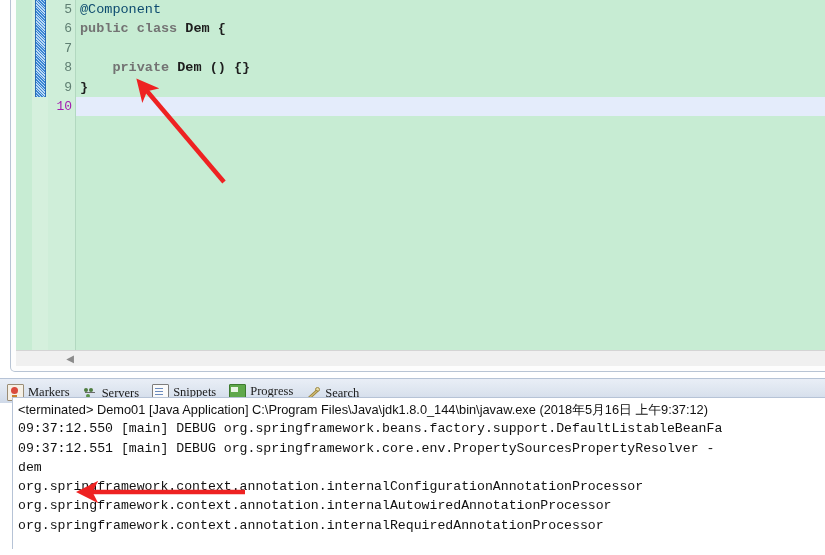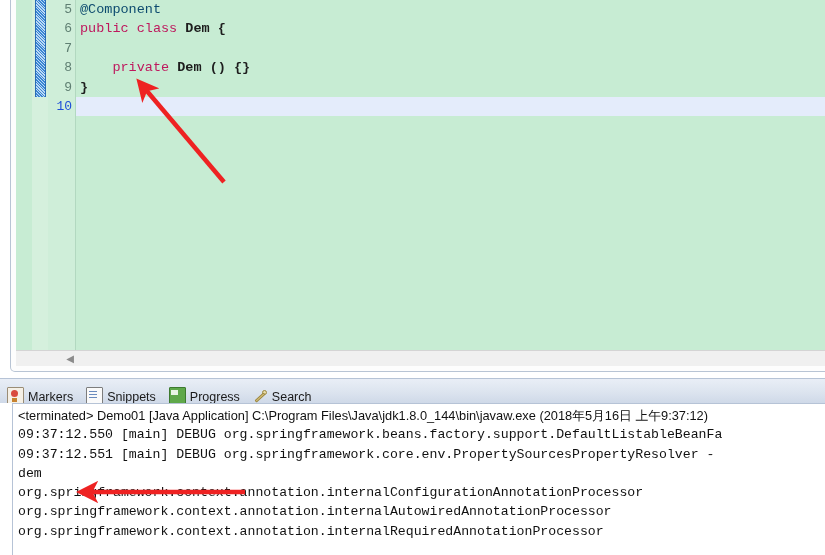--- a/index.html
+++ b/index.html
@@ -82,21 +82,21 @@
     text-align: right;
     box-sizing: border-box;
     padding-right: 3px;
   }
   .gutter .ln {
     height: 19.4px;
     line-height: 19.4px;
     display: block;
   }
   .gutter .ln.cur {
-    color: #1d4ed8;
+    color: #a21caf;
   }
   .gutter-sep {
     position: absolute;
     left: 59px; top: 0;
     width: 1px;
     height: 350px;
     background: #b2d8c0;
   }
   .code-area {
     position: absolute;
@@ -111,21 +111,21 @@
     height: 19.4px;
     line-height: 19.4px;
     white-space: pre;
     padding-left: 4px;
     color: #1d1d1d;
   }
   .code-line.current {
     background: #e4ecfb;
     width: 765px;
   }
-  .kw { color: #be185d; font-weight: normal; }
+  .kw { color: #737373; font-weight: bold; }
   .anno { color: #0c4a6e; }
   .plain { color: #1d1d1d; font-weight: bold; }
 
   .editor-hscroll {
     position: absolute;
     left: 16px; top: 350px;
     width: 815px;
     height: 16px;
     background: #f0f0f0;
     border-top: 1px solid #d4d4d4;
@@ -155,28 +155,29 @@
     width: 825px;
     height: 25px;
     background: linear-gradient(to bottom, #e9eef6 0%, #dce4ef 55%, #cfd9e8 100%);
     border-top: 1px solid #b6c3d6;
     box-sizing: border-box;
     white-space: nowrap;
     overflow: hidden;
   }
   .tab {
     display: inline-flex;
-    align-items: flex-end;
+    align-items: center;
     height: 25px;
     padding: 0 6px 0 7px;
     font-size: 12.5px;
     color: #1b1b1b;
     gap: 4px;
     position: relative;
     box-sizing: border-box;
+    font-family: Liberation Serif, serif;
   }
   .tab.active {
     background: #ffffff;
     border-top: 2px solid #5a8bd0;
     border-left: 1px solid #b6c3d6;
     border-right: 1px solid #b6c3d6;
     border-radius: 3px 3px 0 0;
   }
   .tab .tico { width: 15px; height: 15px; display: inline-block; position: relative; flex: 0 0 15px; }
   .tab .close-x { font-size: 11px; color: #4a4a4a; margin-left: 3px; }
@@ -266,21 +267,21 @@
   .ico-search:before {
     content: ""; position: absolute; left: 9px; top: 1px;
     width: 5px; height: 5px; border-radius: 50%;
     background: #e8dca8; border: 1px solid #9c8842;
     box-sizing: border-box;
   }
 
   
   .console-body {
     position: absolute;
-    left: 12px; top: 25px;
+    left: 12px; top: 19px;
     width: 813px;
     height: 152px;
     background: #ffffff;
     border: 1px solid #b6c3d6;
     border-right: none;
     border-bottom: none;
     box-sizing: border-box;
     overflow: hidden;
   }
   .console-text {
@@ -345,20 +346,23 @@
 
     <div class="editor-hscroll">
       <span class="hs-arrow-left">◀</span>
     </div>
   </div>
 
   <div class="bottom-panel">
     <div class="tabbar" id="tabbar"><div class="tab">
           <span class="tico ico-marker"></span>
           <span>Markers</span>
+        </div><div class="tab">
+          <span class="tico ico-servers"></span>
+          <span>Servers</span>
         </div><div class="tab">
           <span class="tico ico-snip"></span>
           <span>Snippets</span>
         </div><div class="tab">
           <span class="tico ico-progress"></span>
           <span>Progress</span>
         </div><div class="tab">
           <span class="tico ico-search"></span>
           <span>Search</span>
         </div></div>

